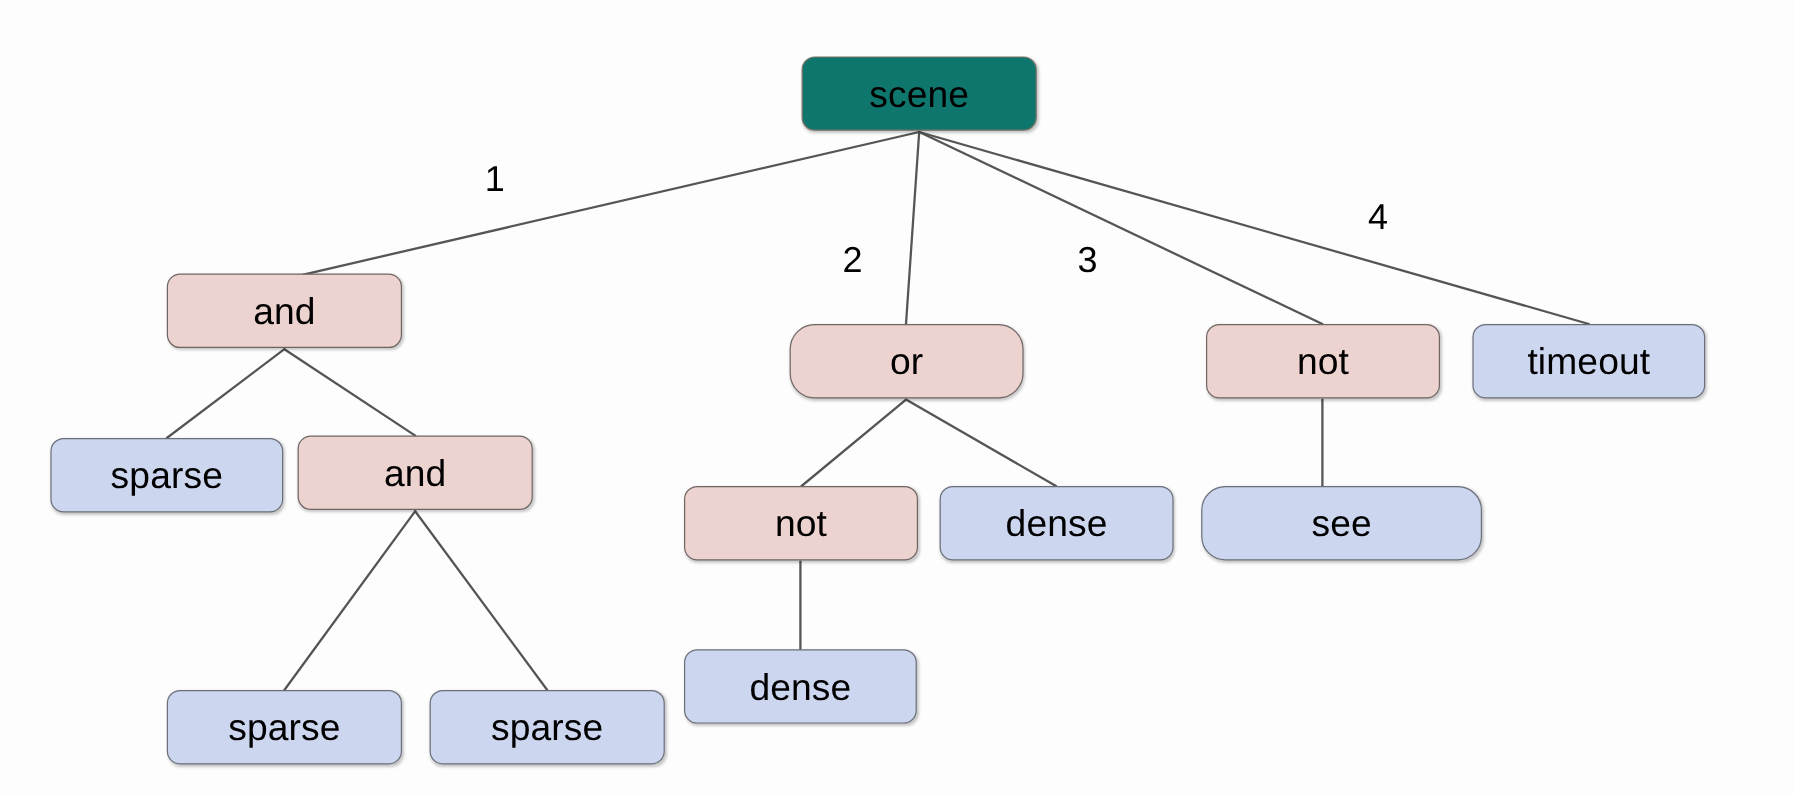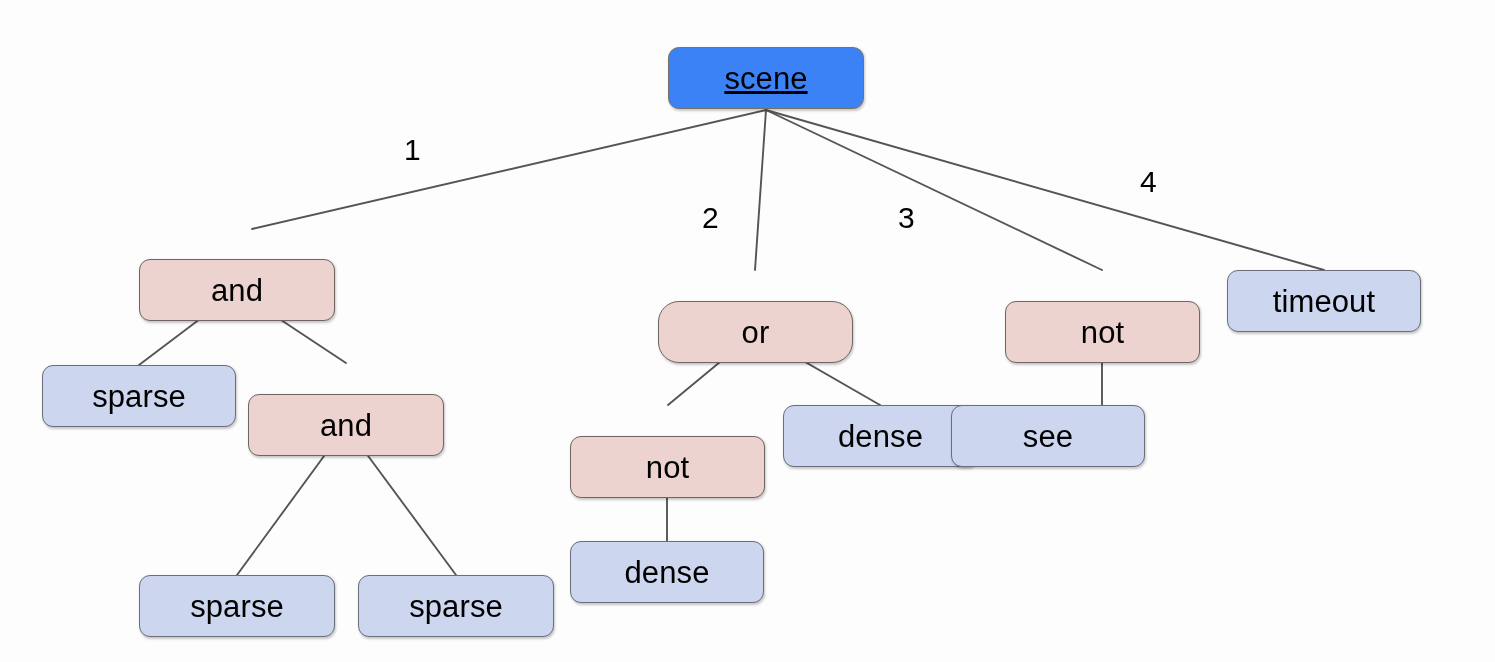--- a/index.html
+++ b/index.html
@@ -33,22 +33,22 @@
     align-items: center;
     justify-content: center;
     color: #000000;
     font-size: 31px;
     line-height: 1;
     letter-spacing: 0.1px;
     white-space: nowrap;
     box-shadow: 1px 1.5px 2.5px rgba(0,0,0,0.22);
     z-index: 2;
   }
-  .node.root   { background: #3b82f6; border-color: #7a7268; text-decoration: underline; }
-  .node.op     { background: #edd3d0; border-color: #6f6664; margin-top: 31px; }
+  .node.root   { background: #0f766e; border-color: #7a7268; }
+  .node.op     { background: #edd3d0; border-color: #6f6664; }
   .node.leaf   { background: #ccd6ef; border-color: #6a6f7a; }
   .edge-label {
     position: absolute;
     font-size: 30px;
     line-height: 1;
     color: #000000;
     z-index: 3;
     white-space: nowrap;
   }
 </style>
@@ -94,21 +94,21 @@
     </div>
     <div class="node op" style="left: 248px; top: 363px; width: 196px; height: 62px;">
       <span>and</span>
     </div>
     <div class="node op" style="left: 570px; top: 405px; width: 195px; height: 62px;">
       <span>not</span>
     </div>
     <div class="node leaf" style="left: 783px; top: 405px; width: 195px; height: 62px;">
       <span>dense</span>
     </div>
-    <div class="node leaf" style="left: 951px; top: 405px; width: 194px; height: 62px;">
+    <div class="node leaf" style="left: 1001px; top: 405px; width: 234px; height: 62px; border-radius: 20px;">
       <span>see</span>
     </div>
     <div class="node leaf" style="left: 570px; top: 541px; width: 194px; height: 62px;">
       <span>dense</span>
     </div>
     <div class="node leaf" style="left: 139px; top: 575px; width: 196px; height: 62px;">
       <span>sparse</span>
     </div>
     <div class="node leaf" style="left: 358px; top: 575px; width: 196px; height: 62px;">
       <span>sparse</span>

